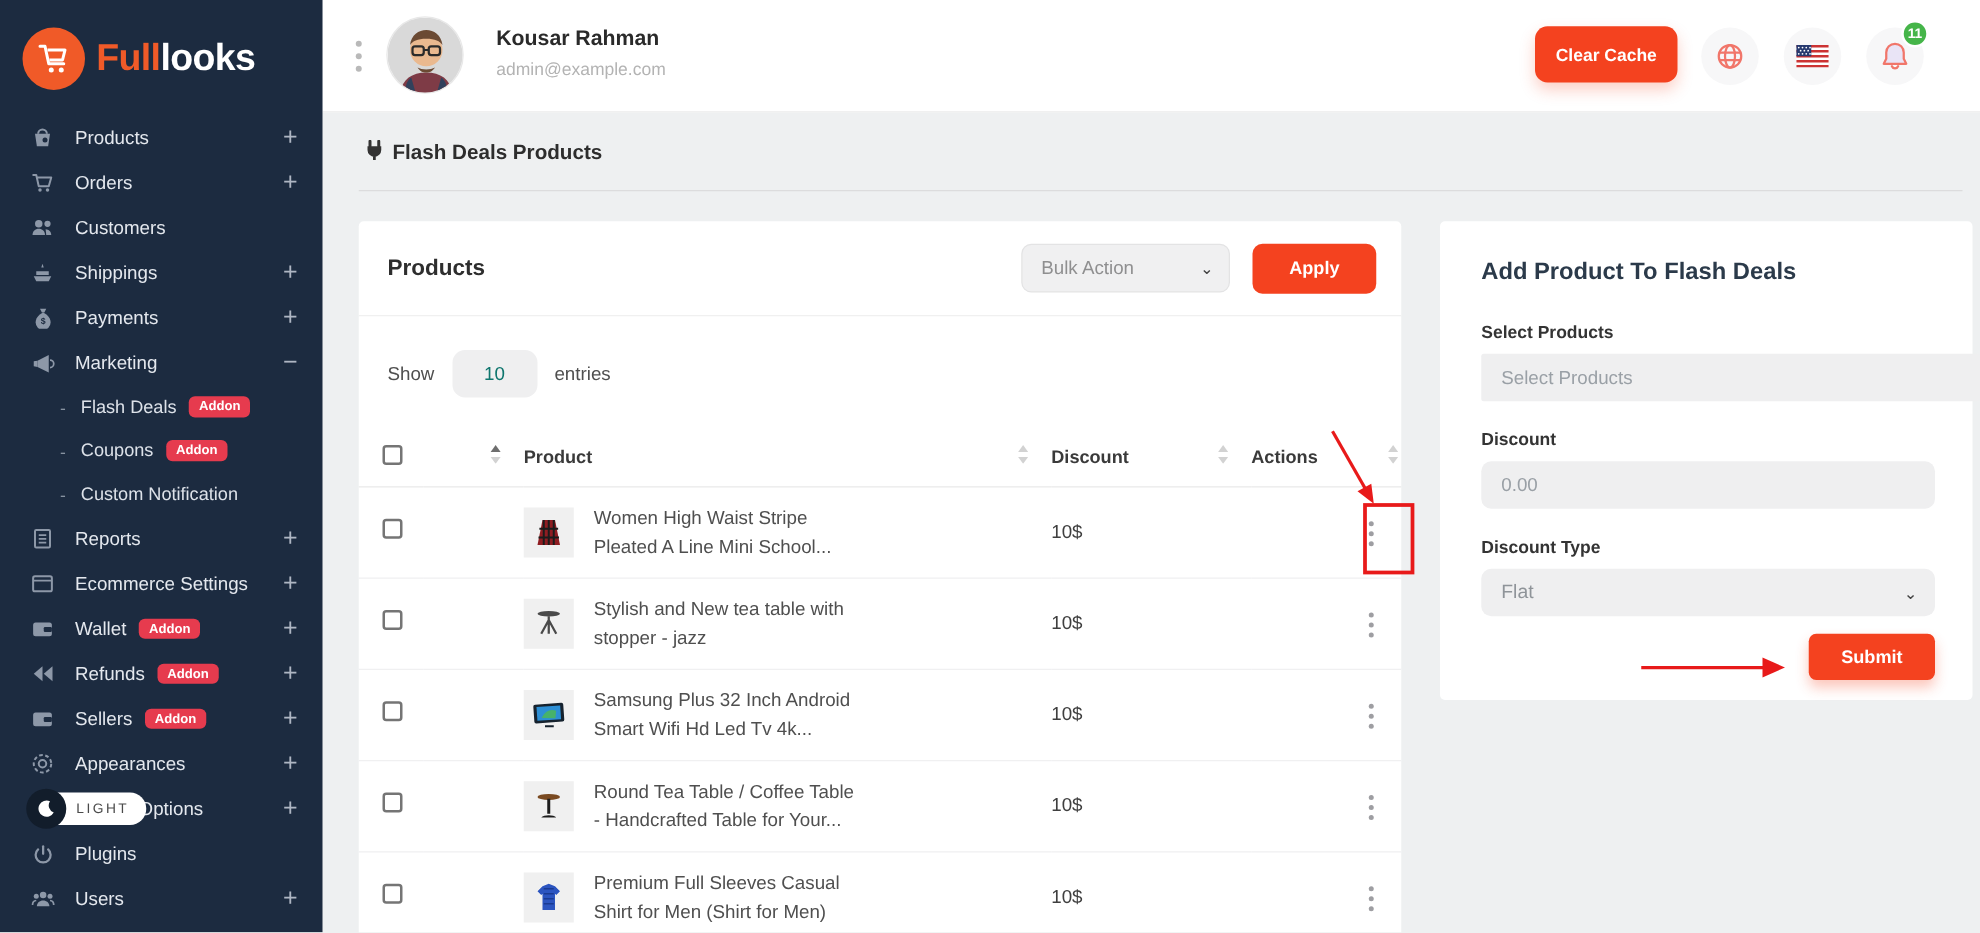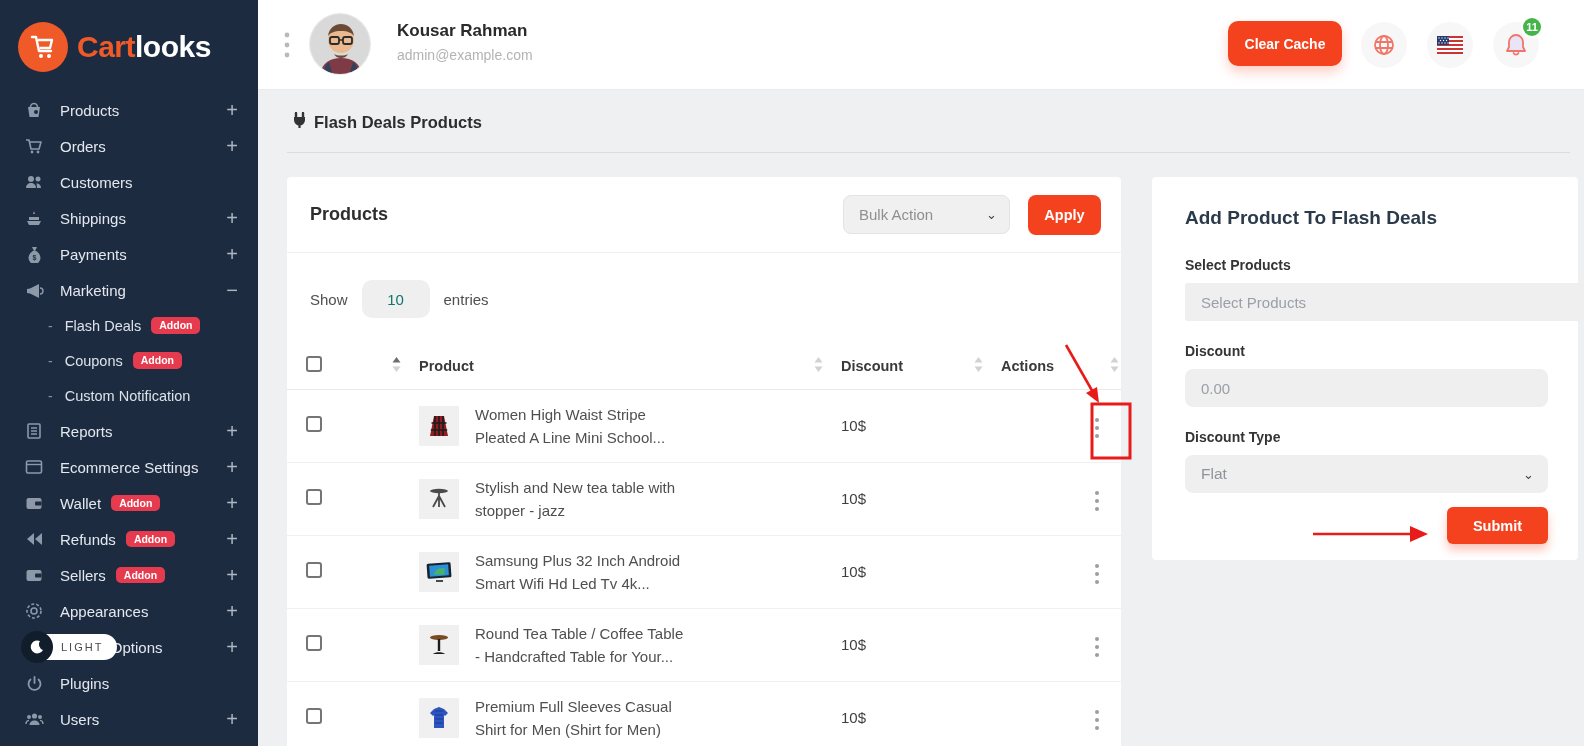--- a/index.html
+++ b/index.html
@@ -45,21 +45,21 @@
   .page-title-row { position:absolute; left:292px; top:112px; display:flex; align-items:center; gap:7px; }
   .page-title { font-size:16.5px; font-weight:bold; color:#2d2d2d; }
   .title-divider { position:absolute; left:287px; top:152px; width:1283px; height:1px; background:#dcdcdd; }
   
   .products-card { position:absolute; left:287px; top:177px; width:834px; height:620px; background:#fff; border-radius:4px; }
   .card-head { height:76px; border-bottom:1px solid #f0f0f0; display:flex; align-items:center; padding:0 20px 0 23px; }
   .card-title { font-size:18px; font-weight:bold; color:#2e2e2e; }
   .bulk-select { margin-left:auto; width:167px; height:39px; background:#f0f0f1; border:1px solid #e3e3e4; border-radius:8px; display:flex; align-items:center; padding:0 12px 0 15px; cursor:pointer; }
   .bulk-select .sel-text { color:#8f8f90; font-size:15px; }
   .sel-chev { margin-left:auto; color:#444; font-size:13px; }
-  .apply-btn { margin-left:18px; width:73px; height:40px; background:#f4421f; color:#fff; border:none; border-radius:8px; font-weight:bold; font-size:14.5px; font-family:inherit; cursor:pointer; }
+  .apply-btn { margin-left:18px; width:99px; height:40px; background:#f4421f; color:#fff; border:none; border-radius:8px; font-weight:bold; font-size:14.5px; font-family:inherit; cursor:pointer; }
   .show-row { display:flex; align-items:center; padding:27px 23px 25px; }
   .show-label, .entries-label { font-size:15px; color:#4f4f4f; }
   .show-box { width:68px; height:38px; background:#efeff0; border-radius:10px; margin:0 14px; display:flex; align-items:center; justify-content:center; font-size:15px; color:#0f766e; cursor:pointer; }
   table.prod-table { width:100%; border-collapse:collapse; }
   .prod-table th { font-size:14.5px; color:#3a3a3a; font-weight:bold; text-align:left; border-bottom:1px solid #e9e9e9; height:46px; }
   .prod-table td { border-bottom:1px solid #f0f0f1; height:73px; }
   .th-flex { display:flex; align-items:center; }
   .sort-ico { margin-left:auto; margin-right:18px; }
   .cb { display:inline-block; width:16px; height:16px; border:2px solid #757575; border-radius:3px; background:#fff; cursor:pointer; }
   .cell-cb { padding-left:19px; }
@@ -91,21 +91,21 @@
   <aside class="sidebar">
     <div class="logo">
       <span class="logo-badge">
         <svg width="30" height="30" viewBox="0 0 30 30">
             <path d="M4 5h4l3 14h12" fill="none" stroke="#fff" stroke-width="2.4" stroke-linecap="round" stroke-linejoin="round"></path>
             <path d="M10 8h14l-2 8H11.5" fill="none" stroke="#fff" stroke-width="2.4" stroke-linejoin="round"></path>
             <circle cx="13" cy="24" r="2" fill="#fff"></circle>
             <circle cx="21" cy="24" r="2" fill="#fff"></circle>
           </svg>
       </span>
-      <span class="logo-word"><span class="lw1">Cart</span><span class="lw2">looks</span></span>
+      <span class="logo-word"><span class="lw1">Full</span><span class="lw2">looks</span></span>
     </div>
 
     <nav class="side-menu">
       <div class="side-item">
         <span class="s-ico">
             <svg width="18" height="18" viewBox="0 0 18 18">
               <path d="M3 6h12l-1.5 10h-9z" fill="#8d98a8"></path>
               <path d="M5.5 6a3.5 3.5 0 0 1 7 0" fill="none" stroke="#8d98a8" stroke-width="1.6"></path>
               <circle cx="11" cy="11" r="2" fill="#1c2b40"></circle>
             </svg>

